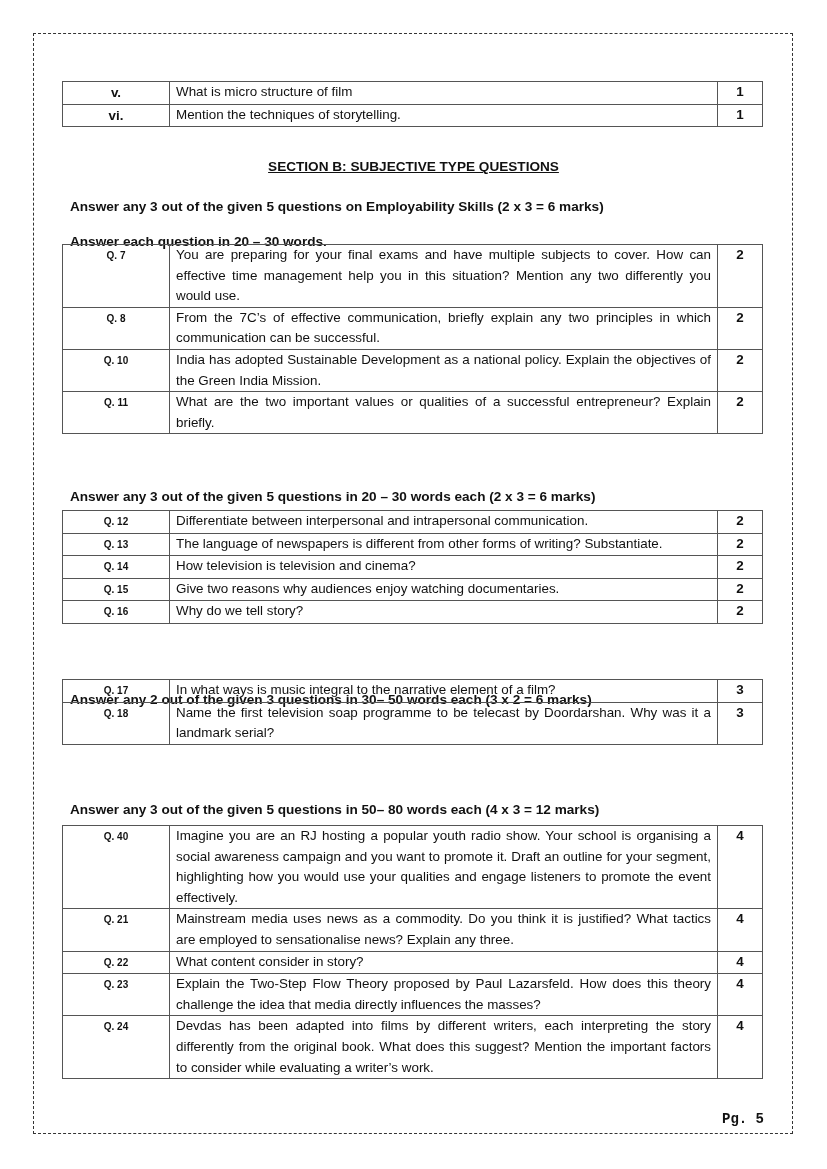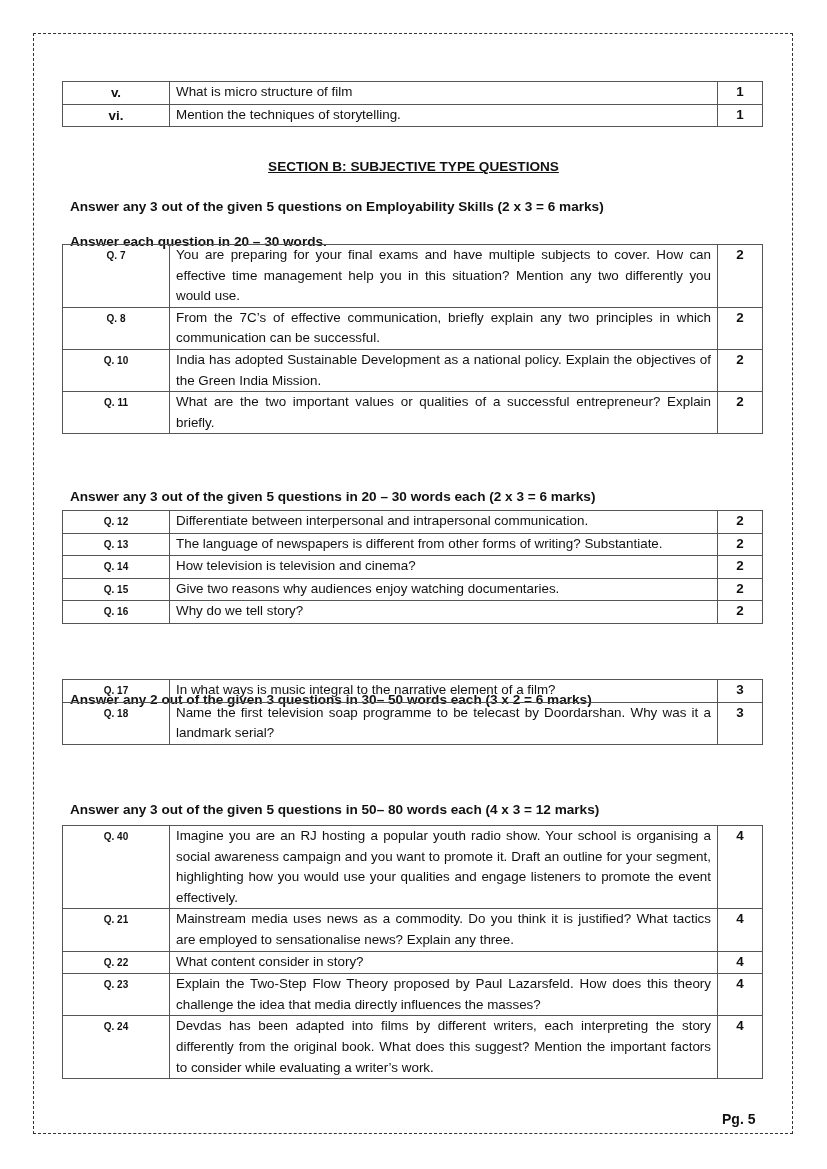--- a/index.html
+++ b/index.html
@@ -10,21 +10,21 @@
   .q-table { position: absolute; left: 62px; width: 687px; border-collapse: collapse;
              table-layout: fixed; font-size: 13.4px; line-height: 20.6px; }
   .q-table td { border: 1px solid #555; vertical-align: top; padding: 0; }
   .q-table td.qno { width: 106px; text-align: center; font-weight: bold; font-size: 10px; padding-top: 1px; }
   .q-table td.qtext { width: 535px; padding: 0 6px 0 6px; text-align: justify; }
   .q-table td.marks { width: 44px; text-align: center; font-weight: bold; }
   .q-table.top td.qno { font-size: 13.4px; }
   .section-title { position: absolute; left: 0; width: 827px; top: 159px; text-align: center;
                    font-weight: bold; font-size: 13.6px; text-decoration: underline; }
   .instr { position: absolute; left: 70px; font-weight: bold; font-size: 13.6px; text-align: center; }
-  .page-no { position: absolute; left: 722px; top: 1111px; font-family: Liberation Sans, sans-serif;
+  .page-no { position: absolute; left: 722px; top: 1111px; font-family: Liberation Mono, monospace;
              font-weight: bold; font-size: 14px; }
 </style>
 </head>
 <body>
 
 <div class="frame"></div>
 
 <table class="q-table top" style="top:81px;">
   <tbody>
       <tr>

